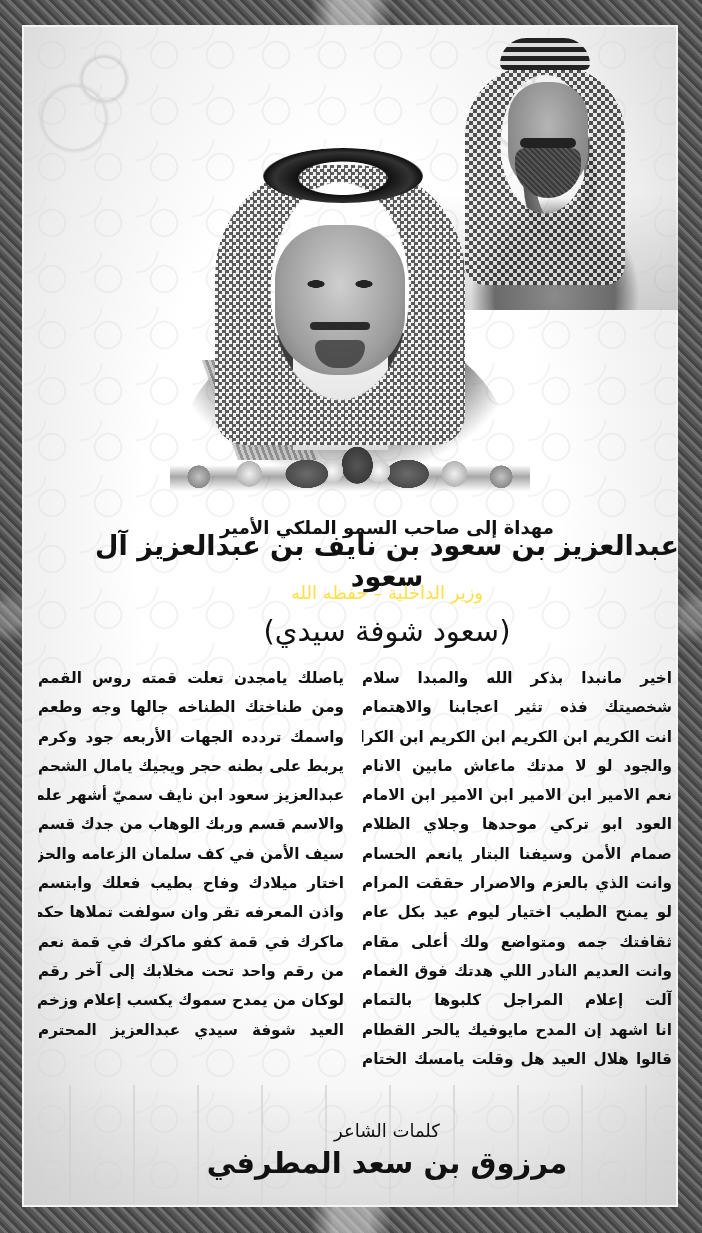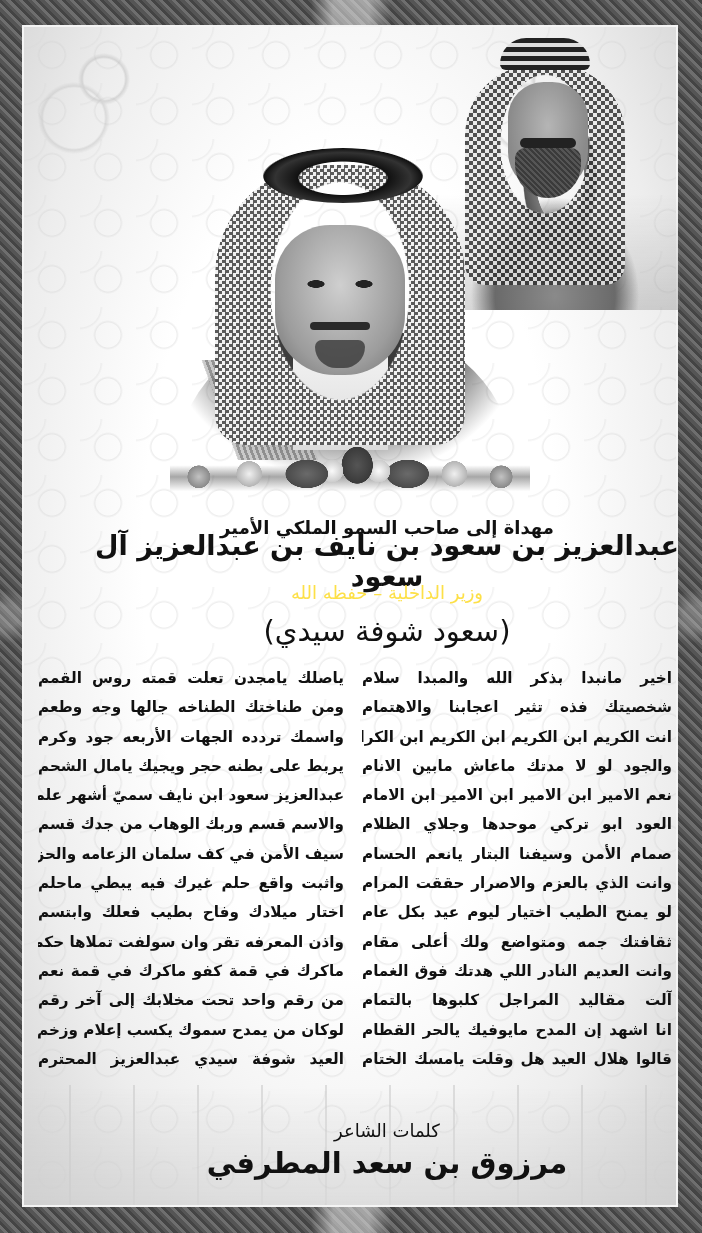--- a/index.html
+++ b/index.html
@@ -194,34 +194,33 @@
   <div class="line">شخصيتك فذه تثير اعجابنا والاهتمام</div>
   <div class="line">انت الكريم ابن الكريم ابن الكريم ابن الكرام</div>
   <div class="line">والجود لو لا مدتك ماعاش مابين الانام</div>
   <div class="line">نعم الامير ابن الامير ابن الامير ابن الامام</div>
   <div class="line">العود ابو تركي موحدها وجلاي الظلام</div>
   <div class="line">صمام الأمن وسيفنا البتار يانعم الحسام</div>
   <div class="line">وانت الذي بالعزم والاصرار حققت المرام</div>
   <div class="line">لو يمنح الطيب اختيار ليوم عيد بكل عام</div>
   <div class="line">ثقافتك جمه ومتواضع ولك أعلى مقام</div>
   <div class="line">وانت العديم النادر اللي هدتك فوق الغمام</div>
-  <div class="line">آلت مقاليد المراجل كلبوها بالتمام</div>
+  <div class="line">آلت إعلام المراجل كلبوها بالتمام</div>
   <div class="line">انا اشهد إن المدح مايوفيك يالحر القطام</div>
   <div class="line">قالوا هلال العيد هل وقلت يامسك الختام</div>
 </div>
 
 <div class="col col-left">
   <div class="line">ياصلك يامجدن تعلت قمته روس القمم</div>
   <div class="line">ومن طناختك الطناخه جالها وجه وطعم</div>
   <div class="line">واسمك تردده الجهات الأربعه جود وكرم</div>
   <div class="line">يربط على بطنه حجر ويجيك يامال الشحم</div>
   <div class="line">عبدالعزيز سعود ابن نايف سميّ أشهر علم</div>
   <div class="line">والاسم قسم وربك الوهاب من جدك قسم</div>
   <div class="line">سيف الأمن في كف سلمان الزعامه والحزم</div>
-  <div class="line">واثبت واقع حلم غيرك فيه يبطي ماحلم</div>
   <div class="line">اختار ميلادك وفاح بطيب فعلك وابتسم</div>
   <div class="line">واذن المعرفه تقر وان سولفت تملاها حكم</div>
   <div class="line">ماكرك في قمة كفو ماكرك في قمة نعم</div>
   <div class="line">من رقم واحد تحت مخلابك إلى آخر رقم</div>
   <div class="line">لوكان من يمدح سموك يكسب إعلام وزخم</div>
   <div class="line">العيد شوفة سيدي عبدالعزيز المحترم</div>
 </div>
 
 <div class="txt credit-label">كلمات الشاعر</div>
 <div class="txt credit-name">مرزوق بن سعد المطرفي</div>

